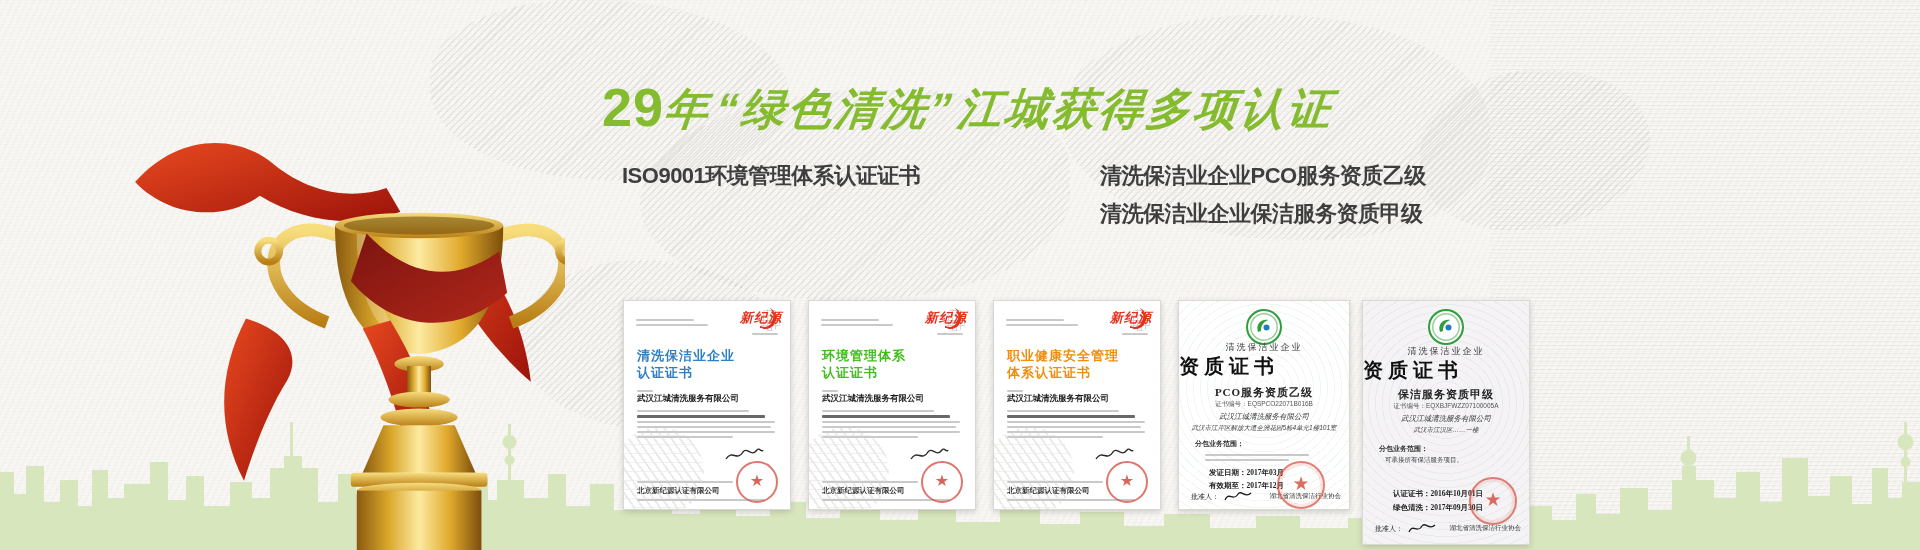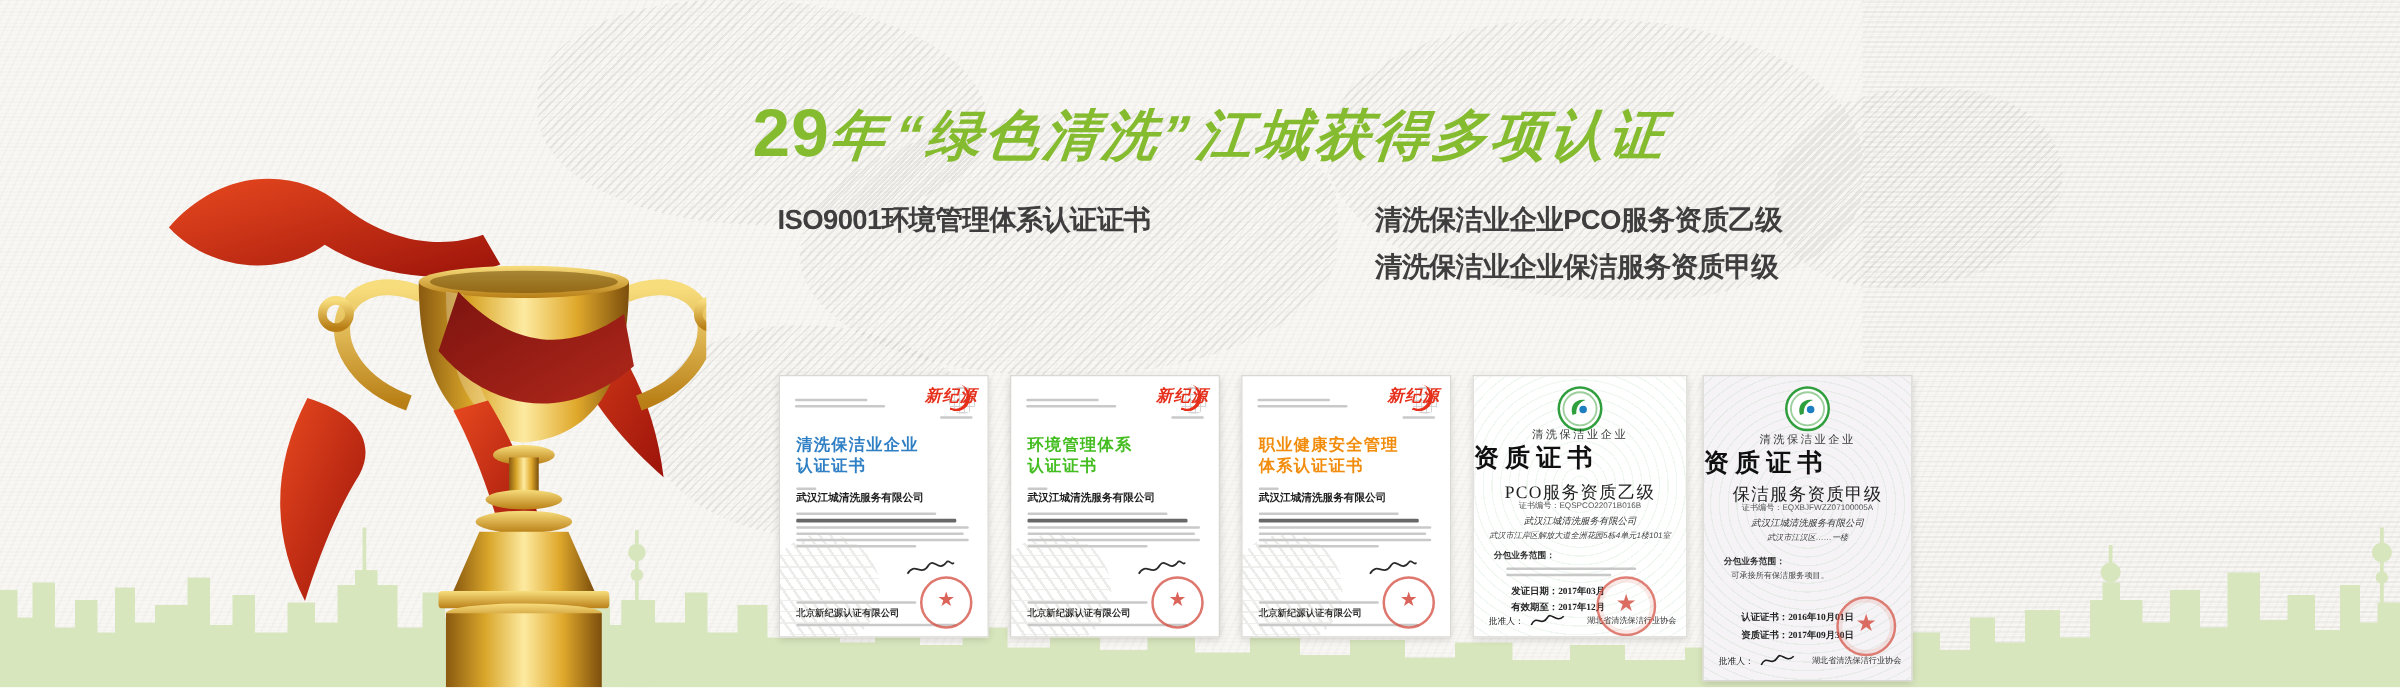--- a/index.html
+++ b/index.html
@@ -70,21 +70,21 @@
   
   .zz{background-image:repeating-radial-gradient(circle at 50% 42%, rgba(110,170,110,.10) 0 1px, rgba(0,0,0,0) 1px 7px);}
   .zz .zlogo{position:absolute;left:50%;transform:translateX(-50%);top:8px;width:32px;height:32px;
     border:2.5px solid #2f9e3c;border-radius:50%;background:#fff;
     box-shadow:inset 0 0 0 2px #fff, inset 0 0 0 3.5px #9ccf9c;}
   .zz .zlogo svg{position:absolute;left:3px;top:3px;}
   .zz .org{position:absolute;top:46px;width:100%;text-align:center;font-size:9px;letter-spacing:2px;color:#3a3a3a;
     font-family:"Liberation Serif","DejaVu Serif",serif;}
   .zz .ztitle{position:absolute;top:58px;width:100%;text-align:left;font-size:20px;font-weight:bold;letter-spacing:5px;
     color:#101010;font-family:"Liberation Serif","DejaVu Serif",serif;}
-  .zz .grade{position:absolute;width:100%;text-align:center;font-size:14px;font-weight:normal;color:#222;
+  .zz .grade{position:absolute;width:100%;text-align:center;font-size:11px;font-weight:bold;color:#222;
     font-family:"Liberation Serif","DejaVu Serif",serif;letter-spacing:1px;}
   .zz .cno{position:absolute;width:100%;text-align:center;font-size:6.5px;color:#555;}
   .zz .comp{position:absolute;width:100%;text-align:center;font-size:7.5px;font-style:italic;color:#333;}
   .zz .addr{position:absolute;width:100%;text-align:center;font-size:6.5px;font-style:italic;color:#444;}
   .zz .scope{position:absolute;left:16px;font-size:7px;font-weight:bold;color:#333;}
   .zz .sbars{position:absolute;left:26px;width:110px;}
   .zz .stext{position:absolute;left:22px;font-size:6.5px;color:#444;}
   .zz .d1,.zz .d2{position:absolute;left:30px;font-size:7.5px;font-weight:bold;color:#222;
     font-family:"Liberation Serif","DejaVu Serif",serif;text-align:right;}
   .zz .aprow{position:absolute;left:12px;right:8px;display:flex;align-items:center;gap:4px;font-size:7px;color:#222;}
@@ -326,21 +326,21 @@
     </div>
     <div class="org">清洗保洁业企业</div>
     <div class="ztitle">资质证书</div>
     <div class="grade">保洁服务资质甲级</div>
     <div class="cno">证书编号：EQXBJFWZZ07100005A</div>
     <div class="comp">武汉江城清洗服务有限公司</div>
     <div class="addr">武汉市江汉区……一楼</div>
     <div class="scope">分包业务范围：</div>
     <div class="stext">可承接所有保洁服务项目。</div>
     <div class="d1">认证证书：2016年10月01日</div>
-    <div class="d2">资质证书：2017年09月30日</div>
+    <div class="d2">绿色清洗：2017年09月30日</div>
     <div class="stampB">★</div>
     <div class="aprow">
       <span>批准人：</span>
       <svg width="30" height="13" viewBox="0 0 30 13">
           <path d="M2,10 C6,1 10,12 15,4 C18,-1 22,9 28,3" stroke="#1c1c1c" stroke-width="1.3" fill="none"></path>
         </svg>
       <span class="assoc">湖北省清洗保洁行业协会</span>
     </div>
   </div>
 

